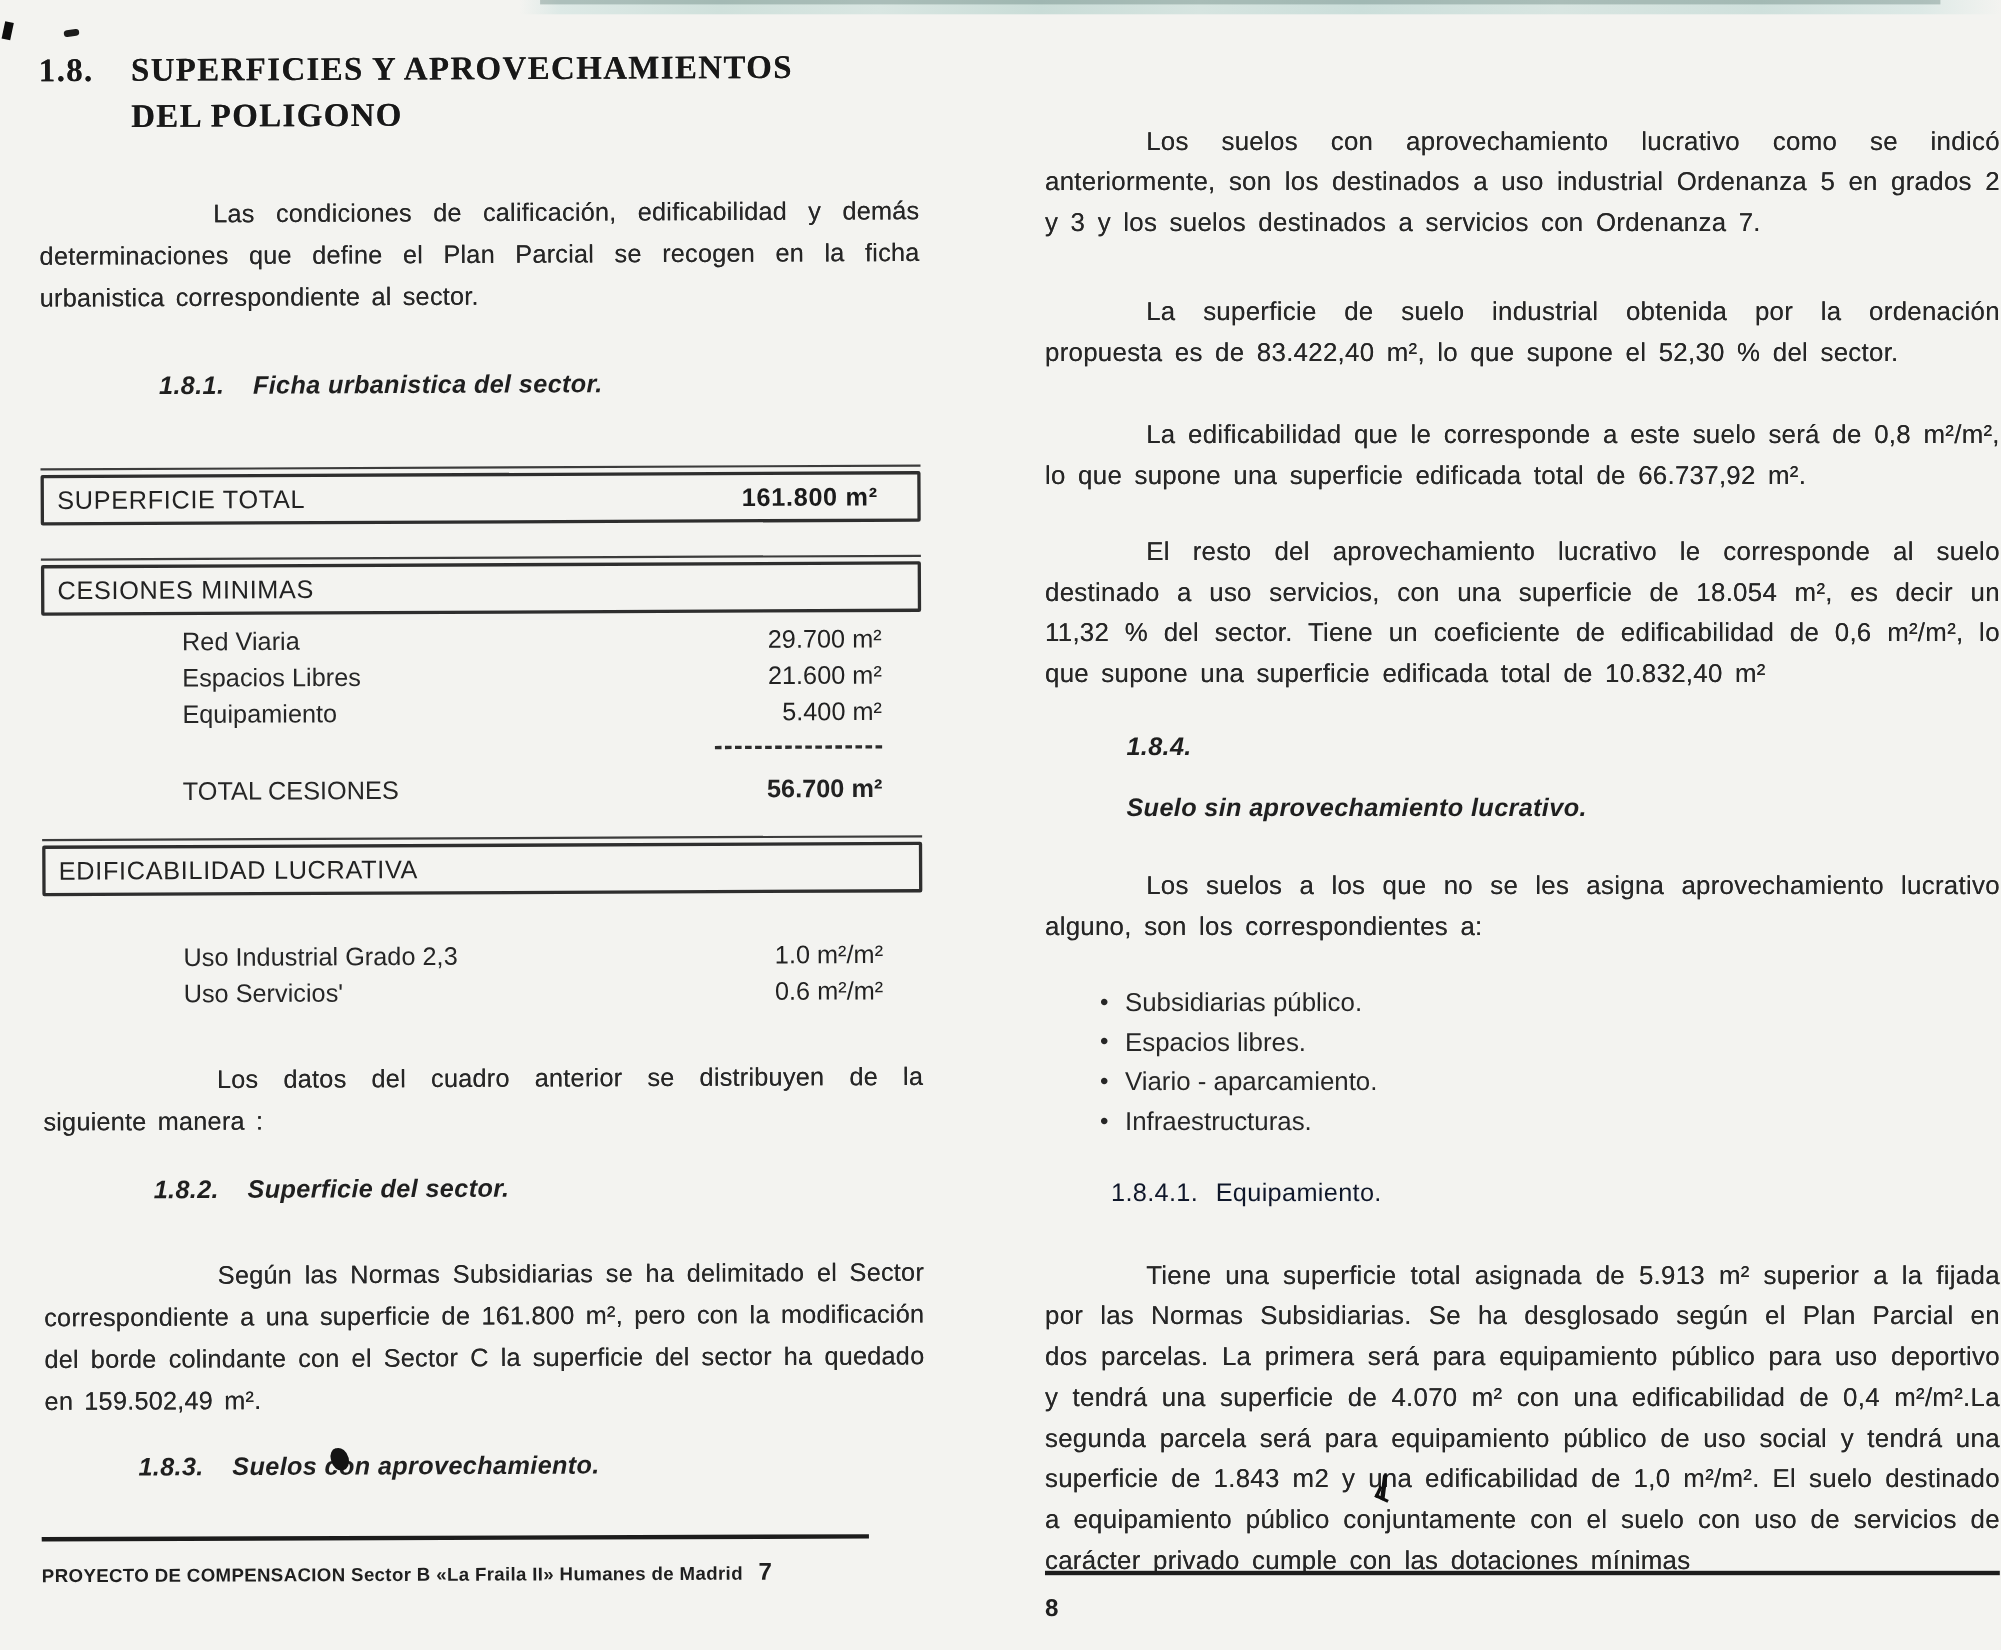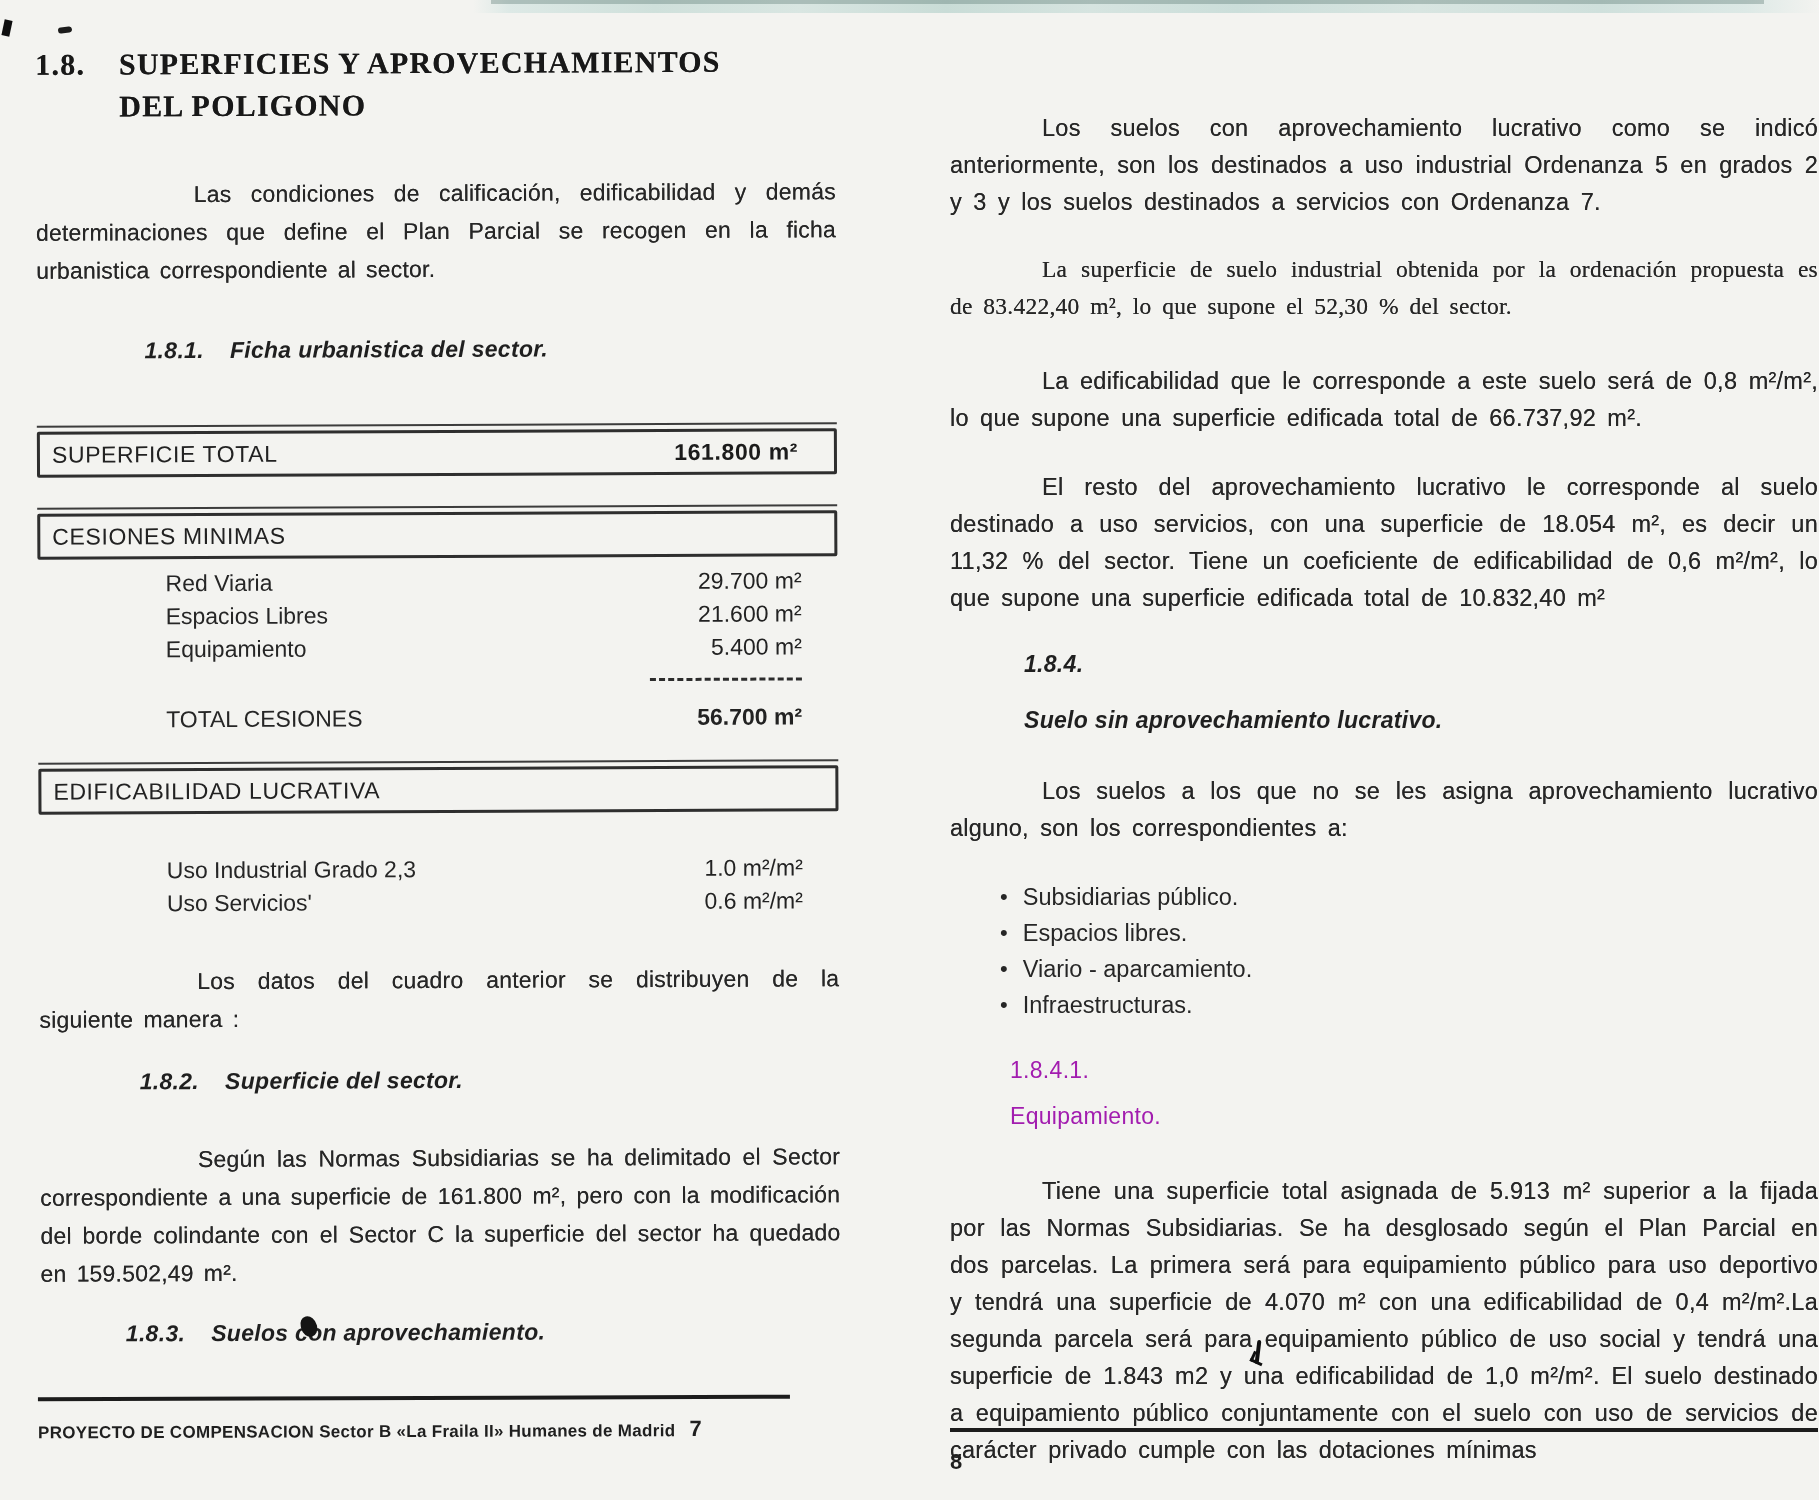--- a/index.html
+++ b/index.html
@@ -64,21 +64,21 @@
   .body-r{
     font-size:23.5px;line-height:37px;text-align:justify;
     letter-spacing:0.25px;word-spacing:4.5px;color:#262626;
   }
   .ind-r{text-indent:92px;}
   
   .subheading{
     display:flex;gap:26px;font-size:23px;line-height:30px;
     font-weight:bold;font-style:italic;color:#1f1f1f;letter-spacing:0.3px;
   }
-  .subheading.plain{font-style:normal;font-weight:normal;gap:16px;color:#a21caf;flex-direction:column;}
+  .subheading.plain{font-style:normal;font-weight:normal;gap:16px;color:#0f172a;}
   
   .box-outer{border-top:2px solid #3c3c3c;padding-top:4px;}
   .box{
     border:3px solid #2e2e2e;border-radius:2px;
     min-height:40px;display:flex;align-items:center;justify-content:space-between;
     padding:0 36px 0 12px;font-size:23px;letter-spacing:0.6px;
   }
   .box .lbl{color:#222;}
   .box .val{font-weight:bold;color:#1b1b1b;}
   .t-row{
@@ -117,21 +117,21 @@
   .mt-rows{margin-top:8px;}
   .mt-dash{margin-top:14px;}
   .mt-total{margin-top:20px;}
   .mt-box3{margin-top:26px;}
   .mt-uso{margin-top:40px;}
   .mt-para2{margin-top:42px;}
   .mt-h182{margin-top:28px;margin-left:100px;}
   .mt-para3{margin-top:44px;}
   .mt-h183{margin-top:26px;margin-left:85px;}
   
-  .mt-p2{margin-top:30px;font-family:Liberation Serif, serif;}
+  .mt-p2{margin-top:44px;}
   .mt-p3{margin-top:38px;}
   .mt-p4{margin-top:32px;}
   .mt-h184{margin-top:32px;margin-left:74px;flex-direction:column;}
   .mt-p5{margin-top:38px;}
   .mt-bul{margin-top:32px;}
   .mt-h1841{margin-top:32px;margin-left:60px;}
   .mt-p6{margin-top:42px;}
 </style>
 </head>
 <body>

